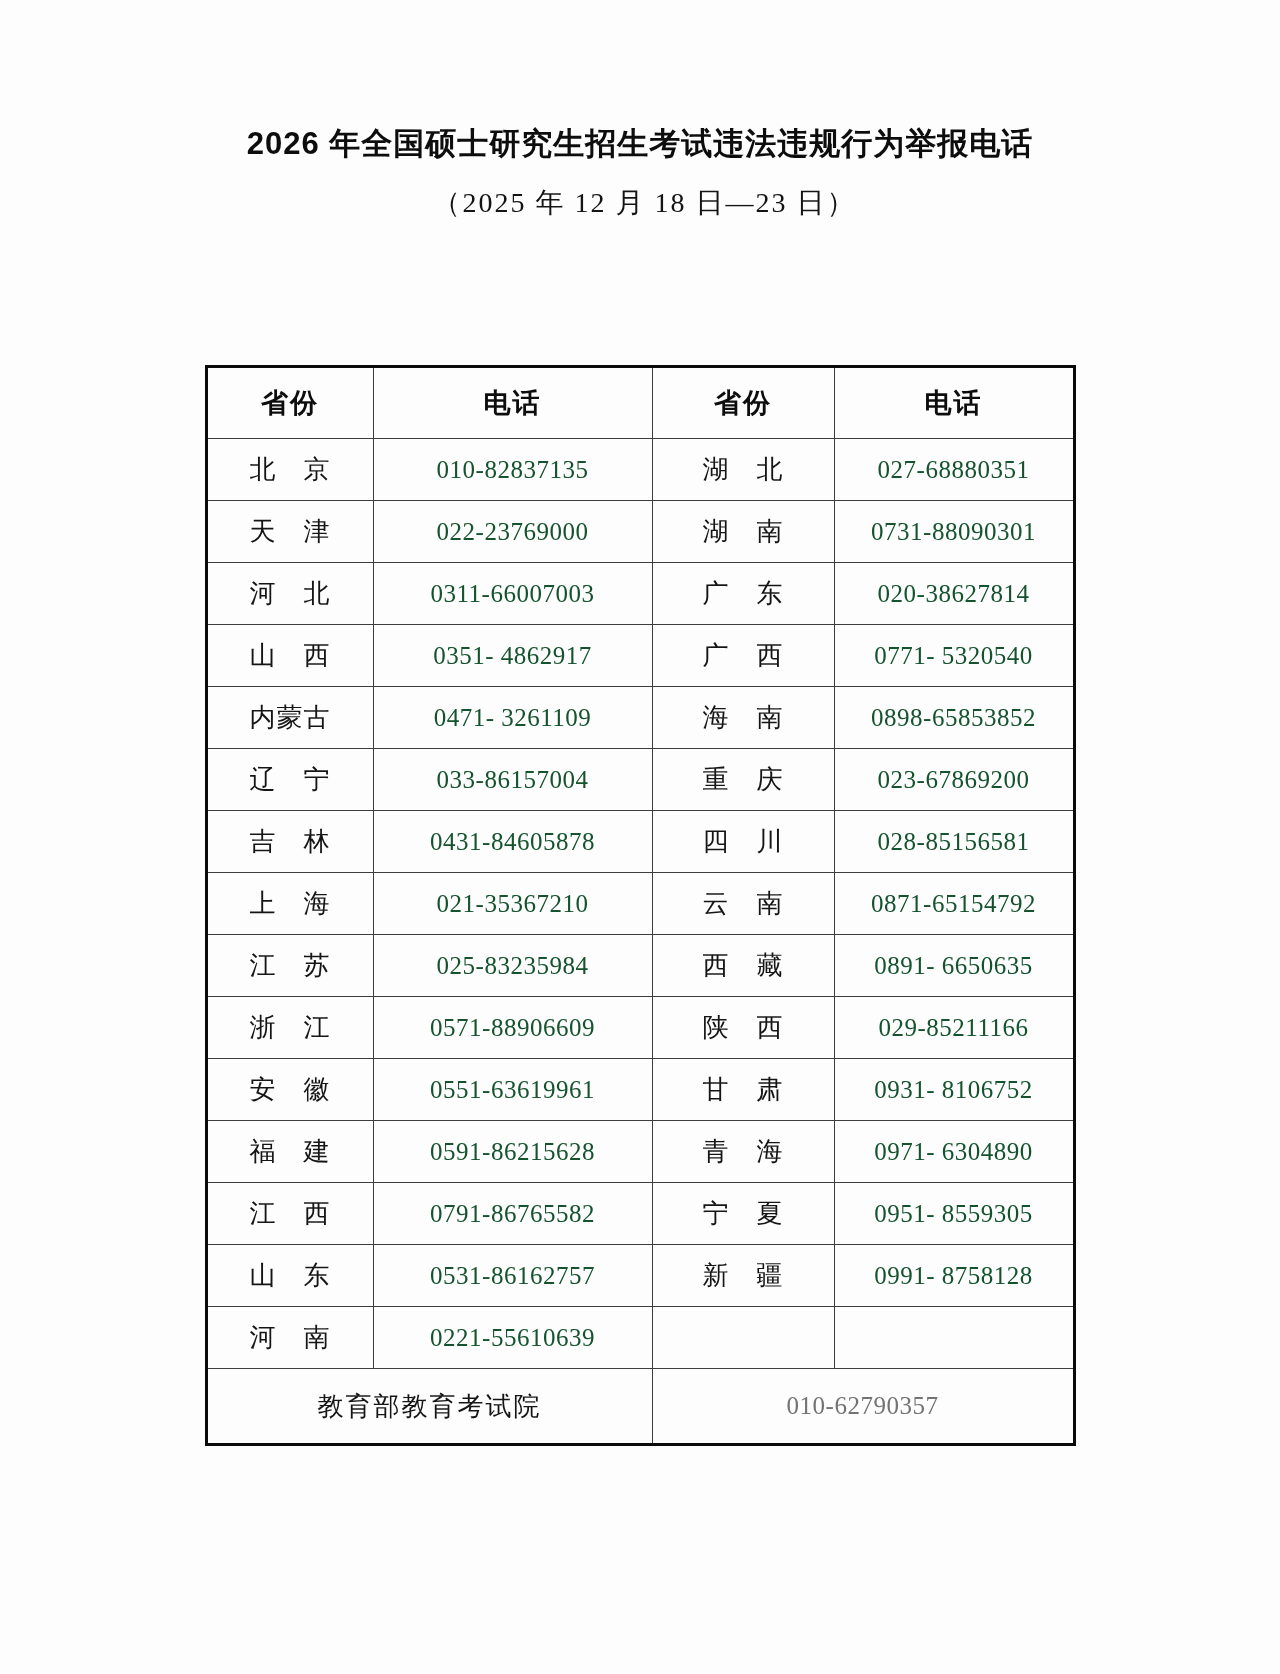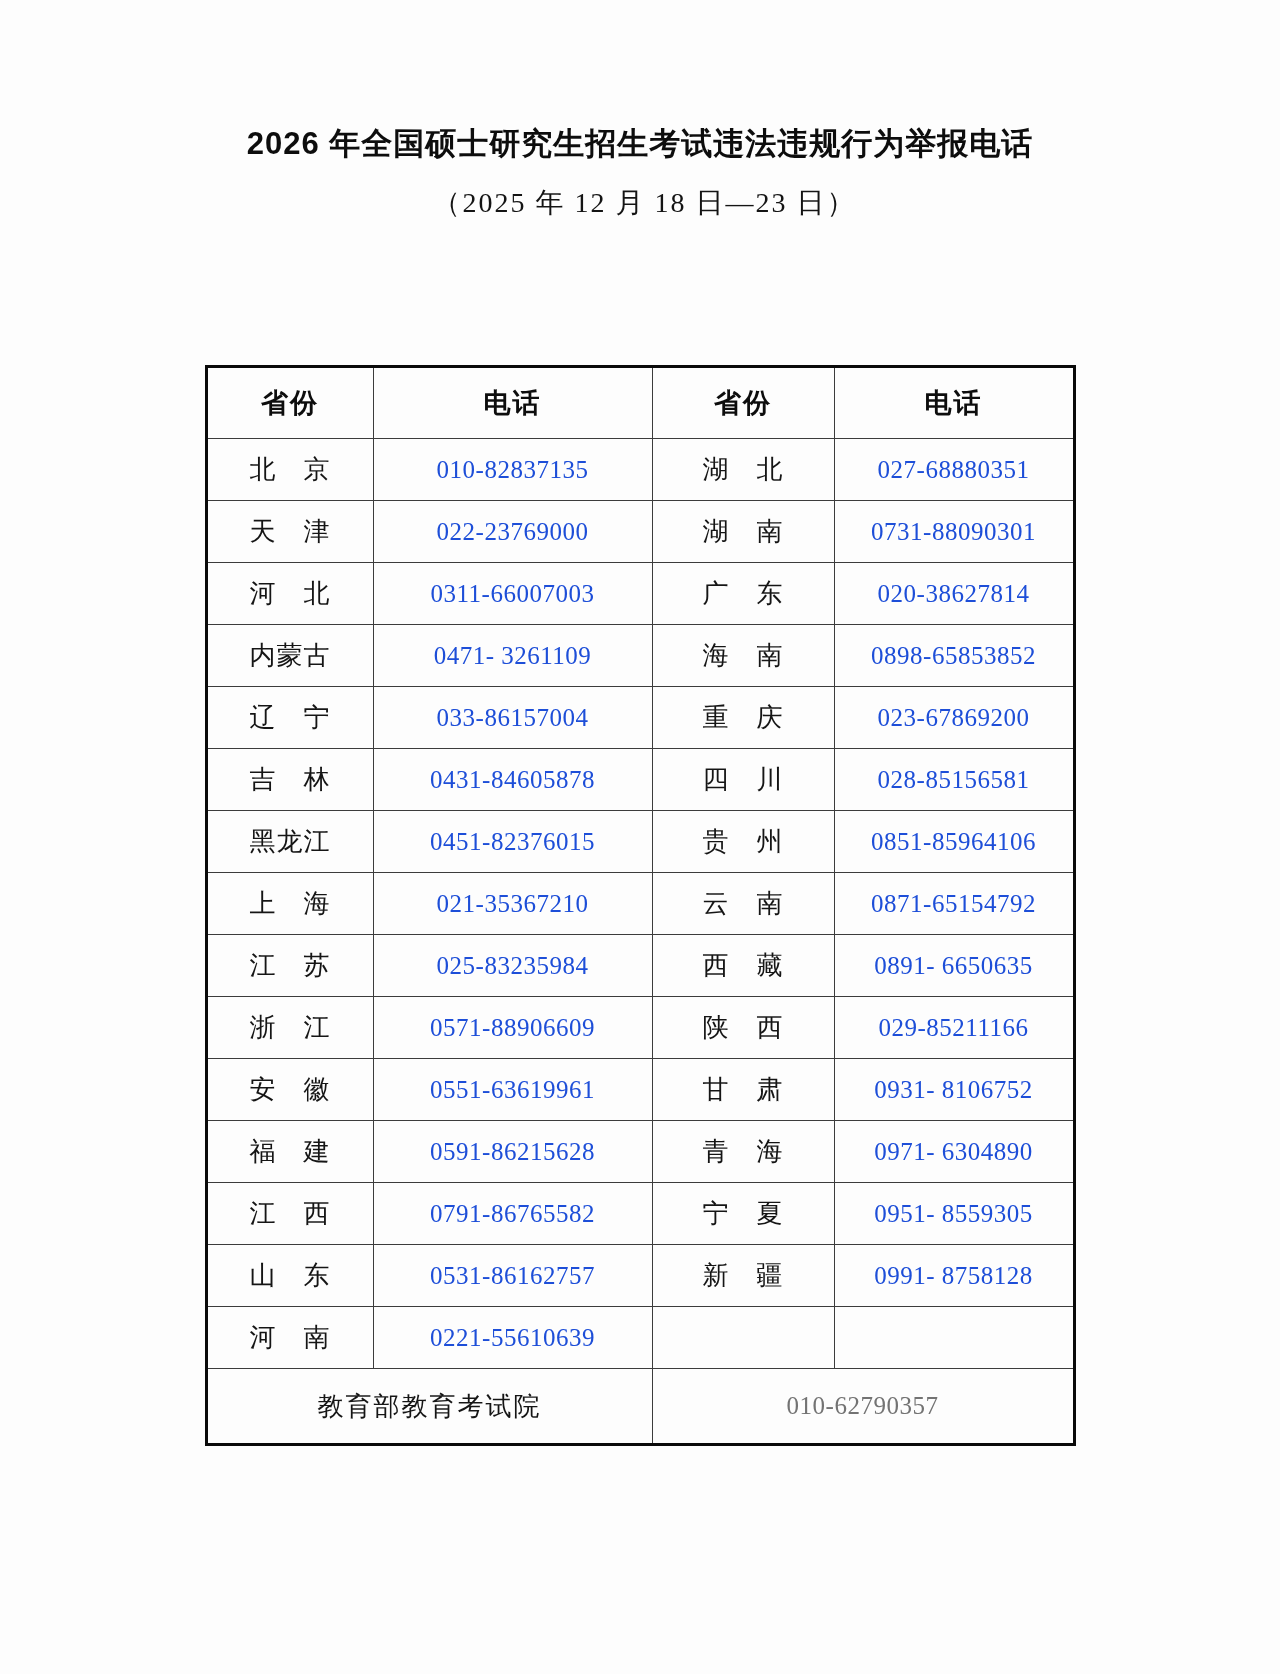--- a/index.html
+++ b/index.html
@@ -74,21 +74,21 @@
     color: #0d0d0d;
   }
   td.province {
     font-size: 26px;
     letter-spacing: 1px;
     color: #151515;
   }
   td.phone {
     font-size: 25px;
     letter-spacing: 0.5px;
-    color: #1d4ed8;
+    color: #14532d;
   }
   td.footer-org {
     font-size: 26px;
     letter-spacing: 2px;
     color: #151515;
   }
   td.footer-phone {
     font-size: 25px;
     letter-spacing: 0.5px;
     color: #737373;
@@ -131,42 +131,42 @@
           <td class="province">湖　南</td>
           <td class="phone">0731-88090301</td>
         </tr>
         <tr>
           <td class="province">河　北</td>
           <td class="phone">0311-66007003</td>
           <td class="province">广　东</td>
           <td class="phone">020-38627814</td>
         </tr>
         <tr>
+          <td class="province">山　西</td>
+          <td class="phone">0351- 4862917</td>
+          <td class="province">广　西</td>
+          <td class="phone">0771- 5320540</td>
+        </tr>
+        <tr>
           <td class="province">内蒙古</td>
           <td class="phone">0471- 3261109</td>
           <td class="province">海　南</td>
           <td class="phone">0898-65853852</td>
         </tr>
         <tr>
           <td class="province">辽　宁</td>
           <td class="phone">033-86157004</td>
           <td class="province">重　庆</td>
           <td class="phone">023-67869200</td>
         </tr>
         <tr>
           <td class="province">吉　林</td>
           <td class="phone">0431-84605878</td>
           <td class="province">四　川</td>
           <td class="phone">028-85156581</td>
-        </tr>
-        <tr>
-          <td class="province">黑龙江</td>
-          <td class="phone">0451-82376015</td>
-          <td class="province">贵　州</td>
-          <td class="phone">0851-85964106</td>
         </tr>
         <tr>
           <td class="province">上　海</td>
           <td class="phone">021-35367210</td>
           <td class="province">云　南</td>
           <td class="phone">0871-65154792</td>
         </tr>
         <tr>
           <td class="province">江　苏</td>
           <td class="phone">025-83235984</td>

